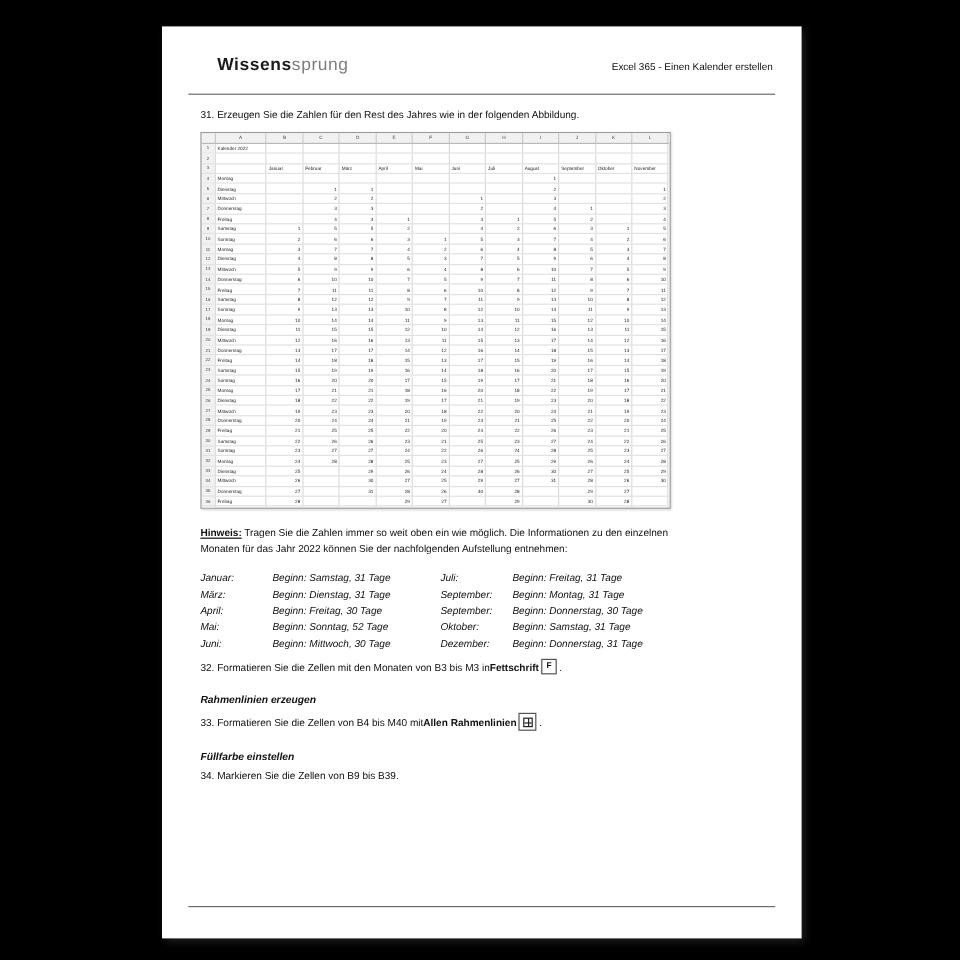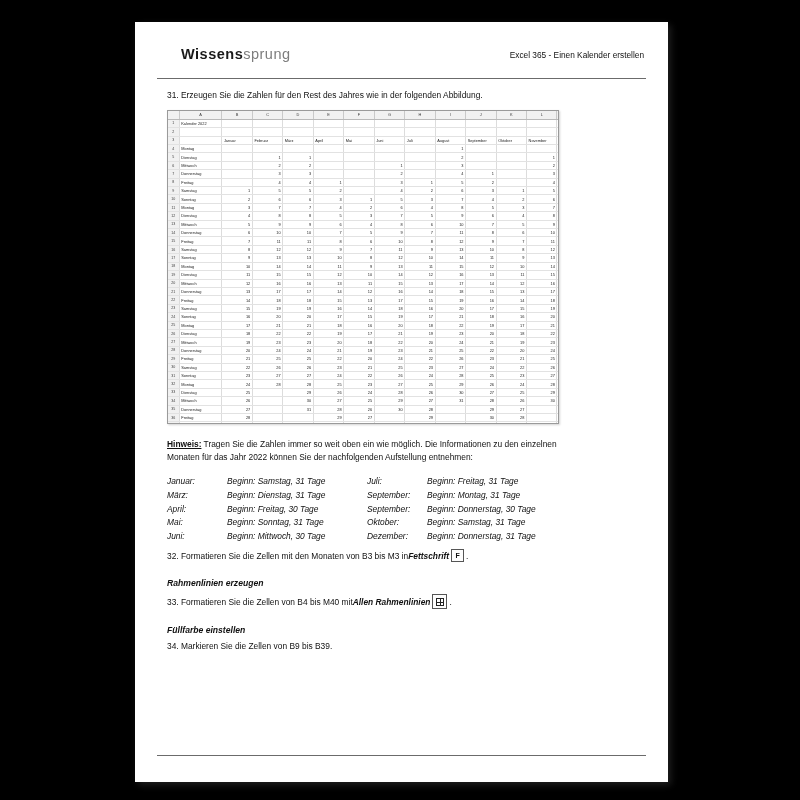--- a/index.html
+++ b/index.html
@@ -60,21 +60,21 @@
   
   .months{margin:12px 0 0 10px;display:flex;gap:0;font-size:8.4px;color:#111;}
   .mcol{width:200px;font-style:italic;}
   .mrow{display:flex;line-height:1.62;}
   .mname{width:60px;}
   .mval{flex:1;}
 
   
   .sechead{margin:16px 0 0 10px;font-size:8.6px;font-weight:bold;font-style:italic;color:#111;}
   .step{margin:6px 0 0 10px;font-size:8.4px;color:#111;display:flex;align-items:center;flex-wrap:wrap;gap:0;}
-  .step b{font-weight:bold;font-style:italic;}
+  .step b{font-weight:bold;}
   .btn-f{
     display:inline-flex;align-items:center;justify-content:center;
     width:11px;height:11px;border:1px solid #555;background:#fdfdfd;
     font-size:7px;font-weight:bold;font-style:normal;color:#111;margin:0 2px;vertical-align:middle;
   }
   .btn-border{
     display:inline-flex;align-items:center;justify-content:center;
     width:13px;height:13px;border:1px solid #555;background:#fdfdfd;margin:0 2px;vertical-align:middle;
   }
   .btn-border .grid{
@@ -747,21 +747,21 @@
             <div class="mrow">
               <div class="mname">März:</div>
               <div class="mval">Beginn: Dienstag, 31 Tage</div>
             </div>
             <div class="mrow">
               <div class="mname">April:</div>
               <div class="mval">Beginn: Freitag, 30 Tage</div>
             </div>
             <div class="mrow">
               <div class="mname">Mai:</div>
-              <div class="mval">Beginn: Sonntag, 31 Tage</div>
+              <div class="mval">Beginn: Sonntag, 52 Tage</div>
             </div>
             <div class="mrow">
               <div class="mname">Juni:</div>
               <div class="mval">Beginn: Mittwoch, 30 Tage</div>
             </div>
           </div>
         <div class="mcol" id="months-right">
             <div class="mrow">
               <div class="mname">Juli:</div>
               <div class="mval">Beginn: Freitag, 31 Tage</div>

